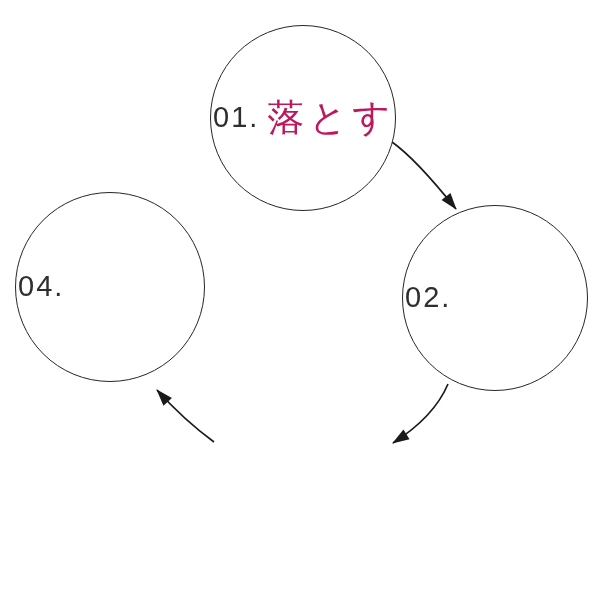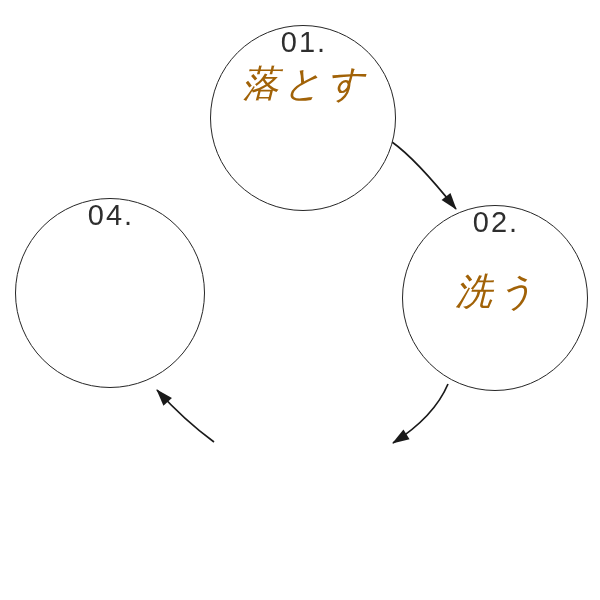--- a/index.html
+++ b/index.html
@@ -23,48 +23,47 @@
     width: 600px; height: 600px;
     pointer-events: none;
   }
   .step-circle {
     position: absolute;
     box-sizing: border-box;
     border: 1.6px solid #262626;
     border-radius: 50%;
     background: #ffffff;
     display: flex;
-    flex-direction: column;
+    flex-direction: row;
     align-items: center;
-    justify-content: flex-start;
+    justify-content: space-between;
   }
   .step-circle .num {
     font-size: 29px;
     font-weight: 300;
     letter-spacing: 2px;
     padding-left: 2px; 
     color: #2e2e2e;
     line-height: 32px;
     margin-bottom: 3px;
     white-space: nowrap;
   }
   .step-circle .kanji {
     font-size: 37px;
     font-weight: 400;
     letter-spacing: 5px;
     padding-left: 5px; 
-    color: #a16207;
+    color: #be185d;
     line-height: 46px;
     white-space: nowrap;
-    font-style: italic;
   }
   .circle-1 { left: 210px; top: 25px;  width: 186px; height: 186px; }
   .circle-2 { left: 402px; top: 205px; width: 186px; height: 186px; gap: 28px; }
   .circle-3 { left: 207px; top: 388px; width: 184px; height: 184px; }
-  .circle-4 { left: 15px;  top: 198px; width: 190px; height: 190px; }
+  .circle-4 { left: 15px;  top: 192px; width: 190px; height: 190px; }
   .arrow-path {
     fill: none;
     stroke: #1a1a1a;
     stroke-width: 1.7px;
   }
 </style>
 </head>
 <body>
 
 <div class="stage">
@@ -80,21 +79,20 @@
     <path class="arrow-path" d="M214,442 Q184,420 157,390" marker-end="url(#arrowhead)"></path>
   </svg>
 
   <div class="step-circle circle-1">
     <span class="num">01.</span>
     <span class="kanji">落とす</span>
   </div>
 
   <div class="step-circle circle-2">
     <span class="num">02.</span>
-    <span class="kanji">洗う</span>
   </div>
 
 
   <div class="step-circle circle-4">
     <span class="num">04.</span>
   </div>
 
 </div>
 
 </body></html>

